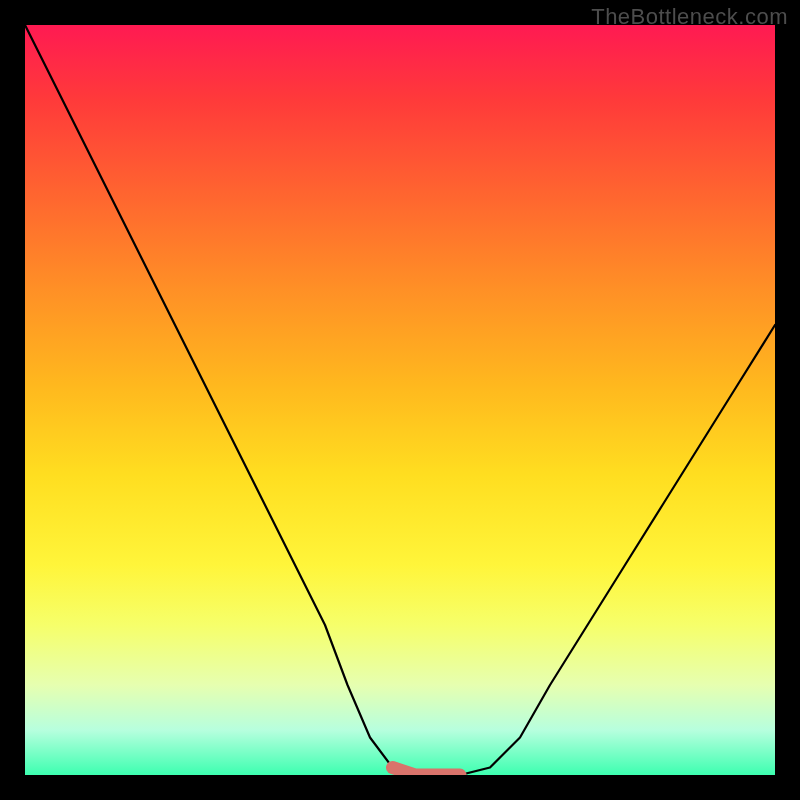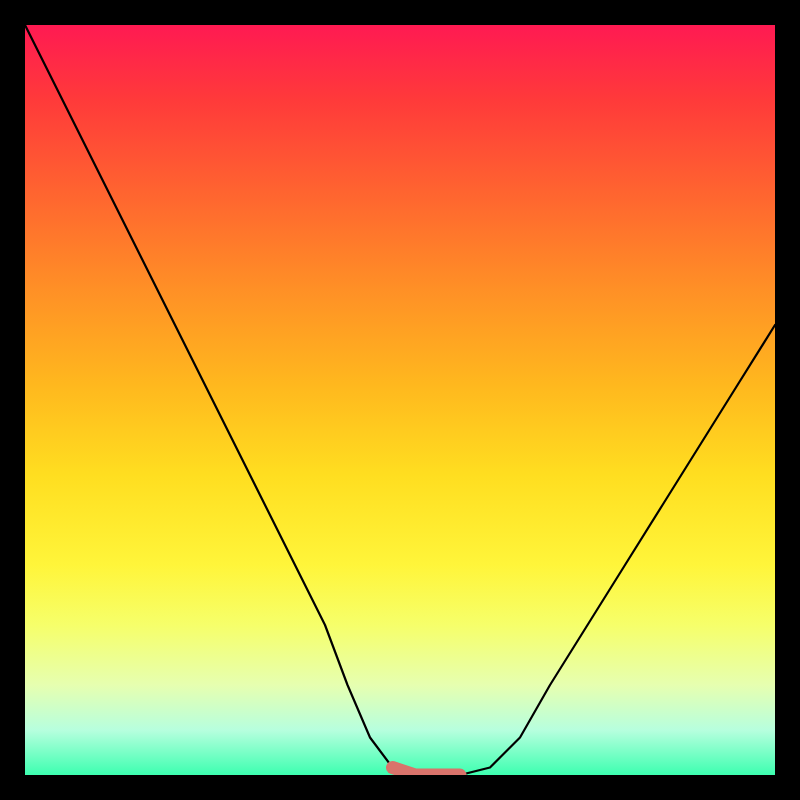--- a/index.html
+++ b/index.html
@@ -53,20 +53,21 @@
     top: 0;
     width: 750px;
     height: 750px;
   }
 </style>
 </head>
 <body>
 
 <div class="frame">
 
+  <div class="watermark">TheBottleneck.com</div>
 
   <div class="plot-area">
     <svg class="curve" viewBox="0 0 750 750" preserveAspectRatio="none">
       <path id="curvePath" fill="none" stroke="#000" stroke-width="2.2" stroke-linecap="round" stroke-linejoin="round" d="M0.0 0.0 L37.5 75.0 L75.0 150.0 L112.5 225.0 L150.0 300.0 L187.5 375.0 L225.0 450.0 L262.5 525.0 L300.0 600.0 L322.5 660.0 L345.0 712.5 L367.5 742.5 L390.0 750.0 L412.5 750.0 L435.0 750.0 L465.0 742.5 L495.0 712.5 L525.0 660.0 L562.5 600.0 L600.0 540.0 L637.5 480.0 L675.0 420.0 L712.5 360.0 L750.0 300.0"></path>
       <path id="highlightPath" fill="none" stroke="#d9736b" stroke-width="13" stroke-linecap="round" stroke-linejoin="round" d="M367.5 742.5 L390.0 750.0 L412.5 750.0 L435.0 750.0"></path>
     </svg>
   </div>
 
 </div>
 

